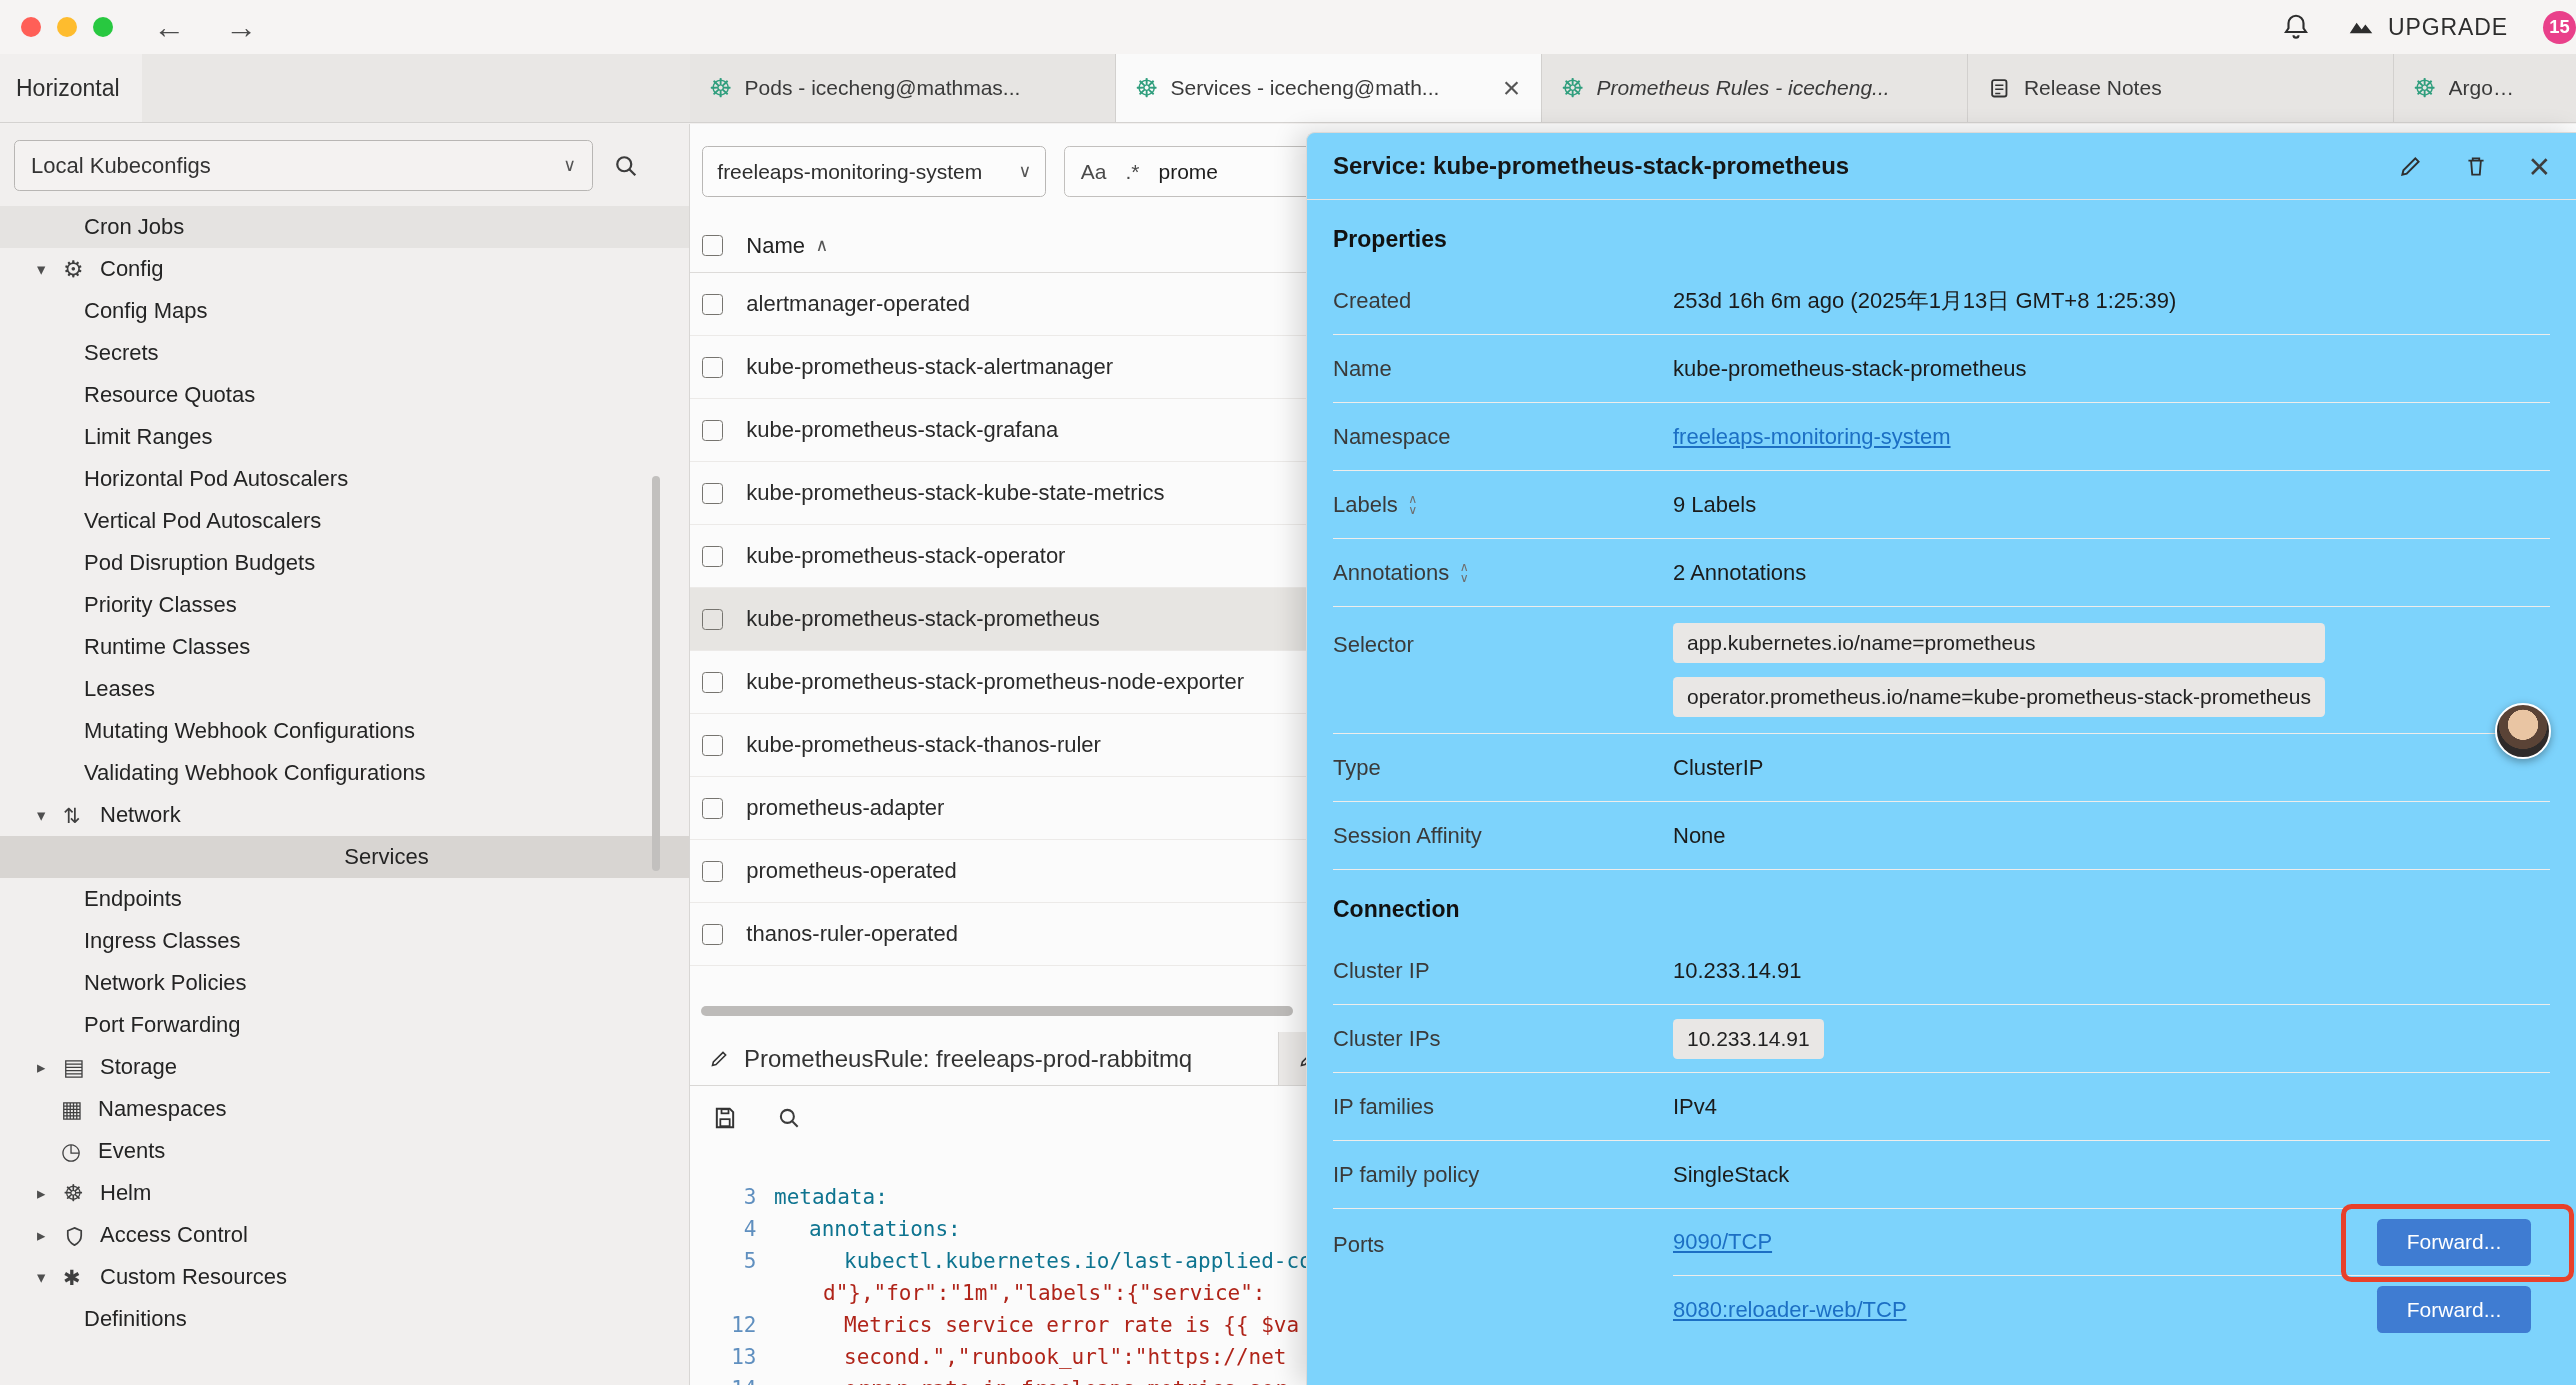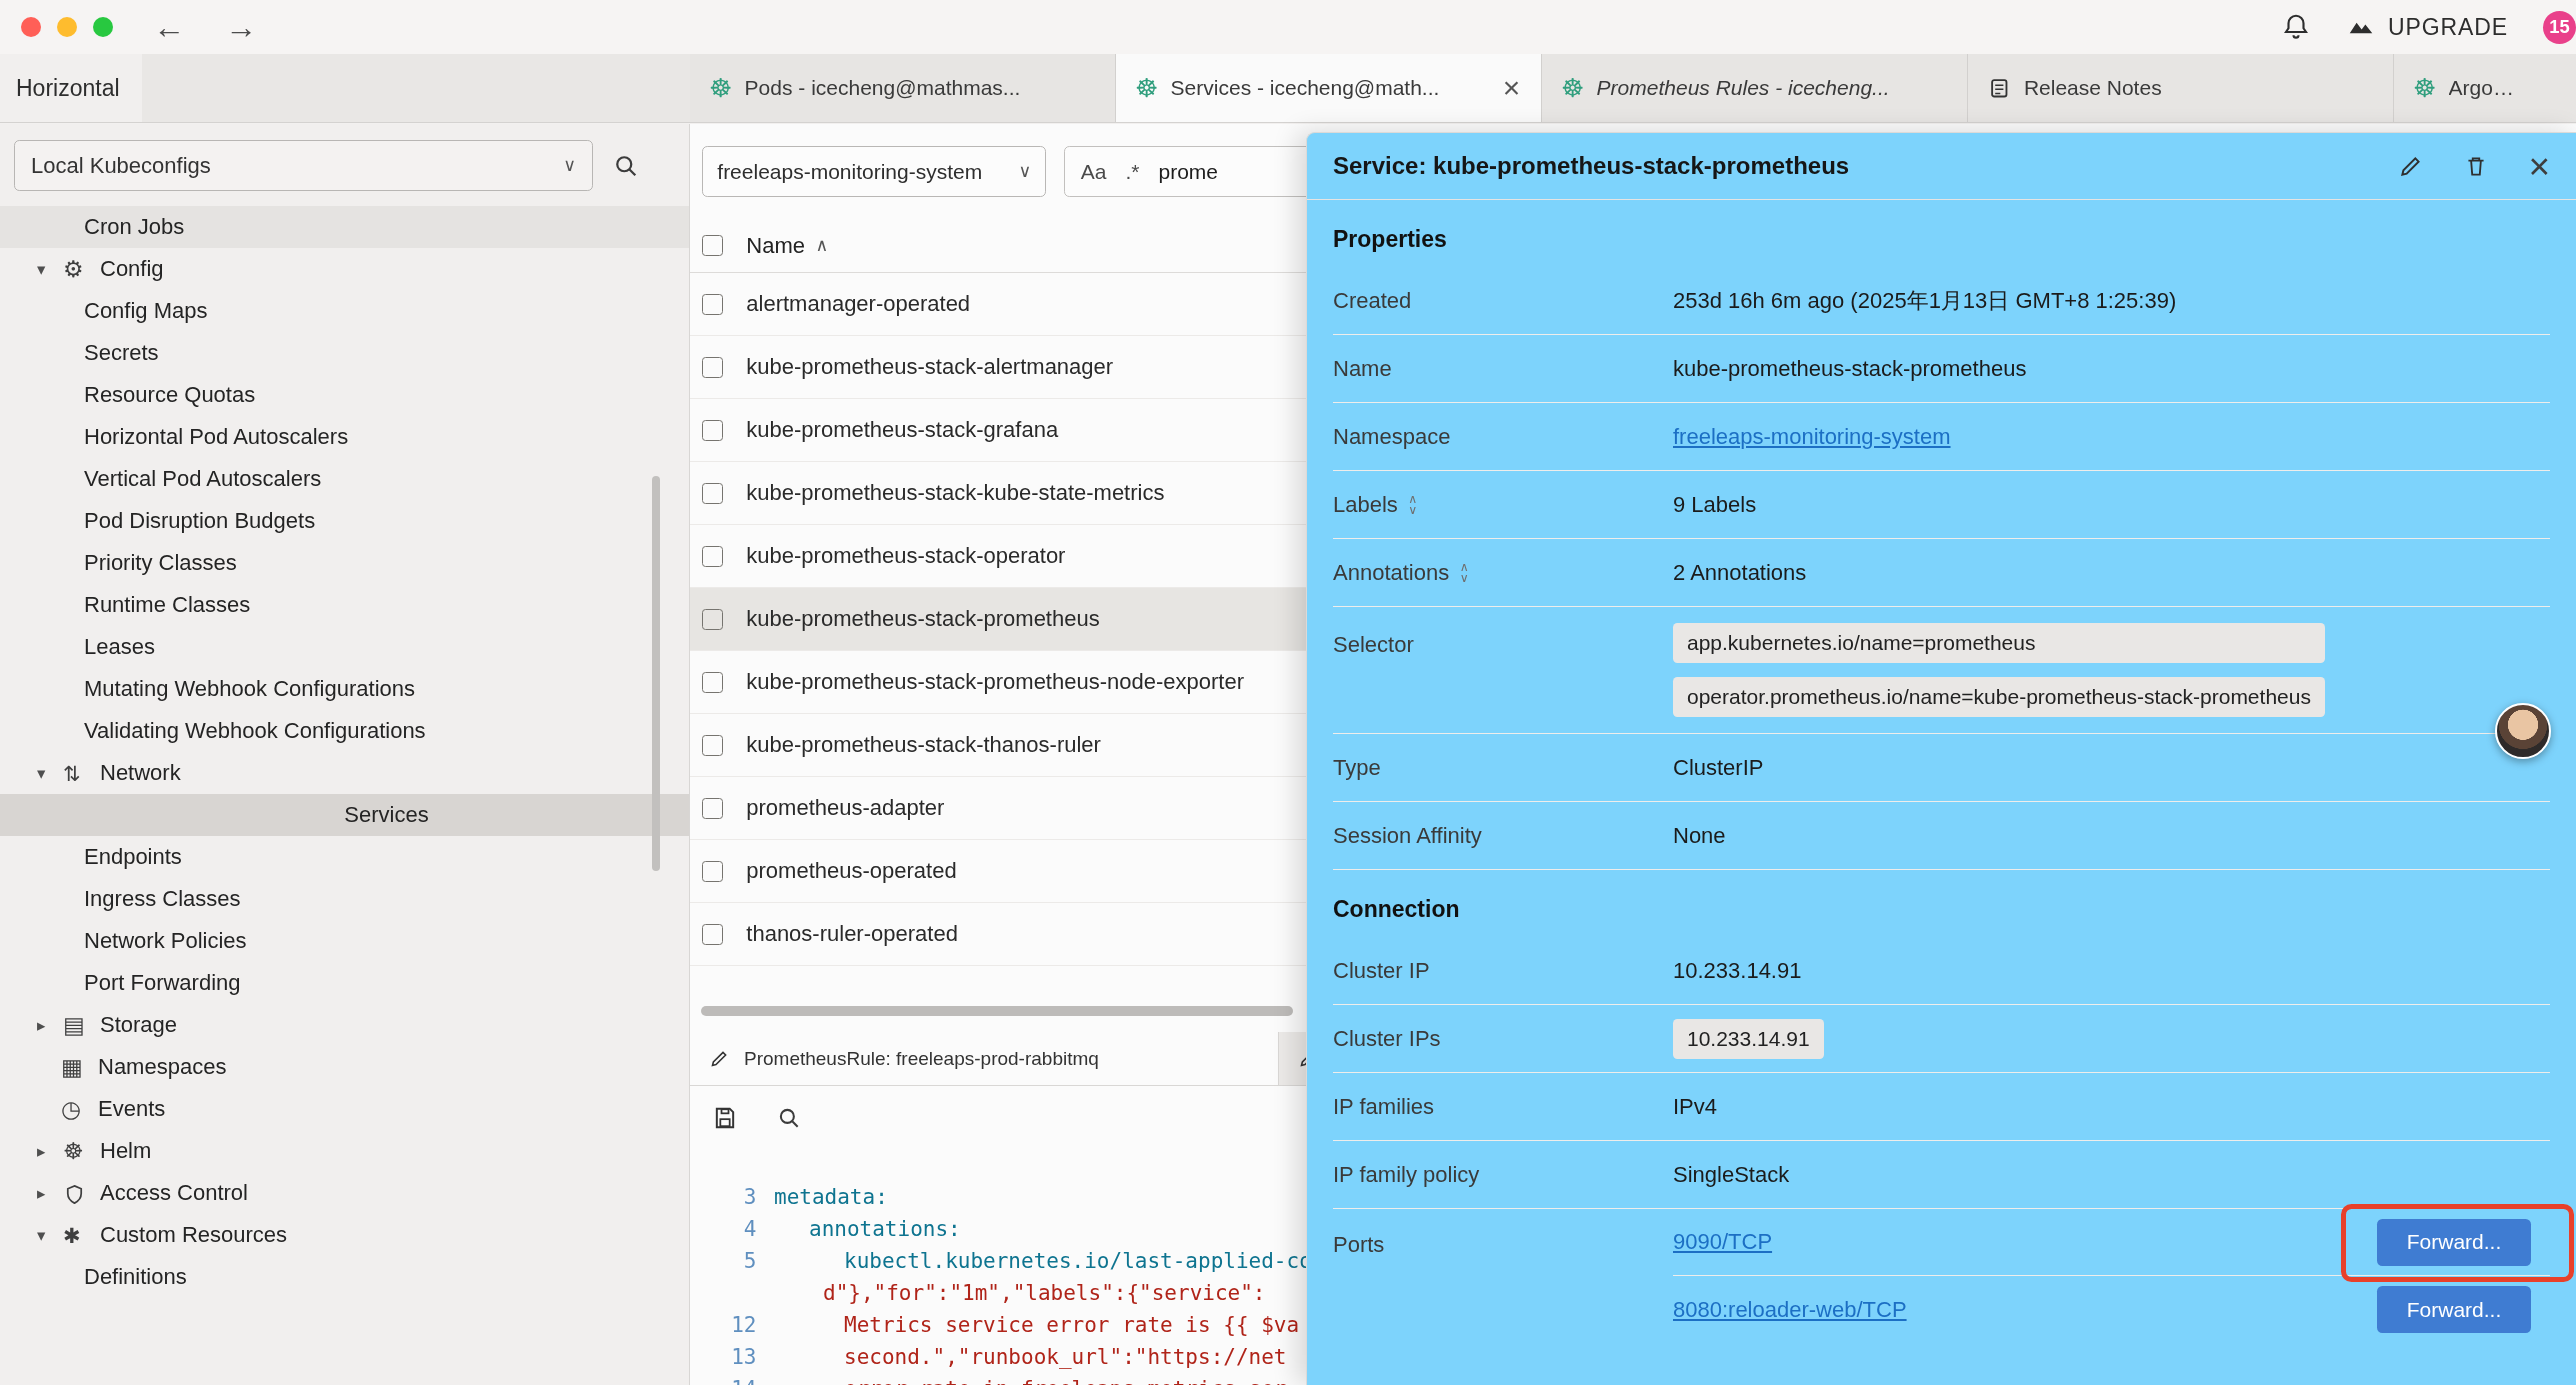--- a/index.html
+++ b/index.html
@@ -71,21 +71,21 @@
   .th-name{font-size:22px;color:#222;display:flex;align-items:center;gap:10.5px;}
   .sort-caret{font-size:17.5px;color:#555;}
   .sort-caret::before{content:"∧";}
   .trow{height:63px;display:flex;align-items:center;gap:23px;padding:0 12.3px;border-bottom:0.9px solid #eceae8;font-size:22px;color:#2a2a2a;white-space:nowrap;overflow:hidden;}
   .trow.selected{background:#e7e5e2;}
   .hscroll{position:absolute;left:11.4px;top:882px;height:9.6px;width:592px;border-radius:5.3px;background:#bdbbb9;}
 
   
   .dock{position:absolute;left:0;right:0;top:908px;bottom:0;background:#fbfbfb;}
   .dock-tabs{height:54px;background:#eceae8;border-bottom:0.9px solid #d9d7d5;display:flex;}
-  .dock-tab{width:589px;background:#fbfbfb;border-right:0.9px solid #d9d7d5;display:flex;align-items:center;gap:14px;padding:0 19px;font-size:19px;color:#333;white-space:nowrap;overflow:hidden;}
+  .dock-tab{width:589px;background:#fbfbfb;border-right:0.9px solid #d9d7d5;display:flex;align-items:center;gap:14px;padding:0 19px;font-size:24px;color:#333;white-space:nowrap;overflow:hidden;}
   .dock-tab.sliver{width:105px;background:#eceae8;}
   .dock-toolbar{height:63px;display:flex;align-items:center;gap:37px;padding:0 21px;}
   .editor{padding-top:32px;font-family:"DejaVu Sans Mono",monospace;font-size:21px;line-height:32px;}
   .eline{display:flex;}
   .lnum{flex:0 0 84px;text-align:right;padding-right:17.5px;color:#5f8fbf;}
   .lcode{white-space:pre;}
   .c-key{color:#0e7490;}
   .c-str{color:#b02419;}
   .ind1{padding-left:35px;}
   .ind2{padding-left:70px;}
@@ -217,20 +217,23 @@
       <div class="tree-item">
           <span>Config Maps</span>
         </div>
       <div class="tree-item">
           <span>Secrets</span>
         </div>
       <div class="tree-item">
           <span>Resource Quotas</span>
         </div>
       <div class="tree-item">
+          <span>Limit Ranges</span>
+        </div>
+      <div class="tree-item">
           <span>Horizontal Pod Autoscalers</span>
         </div>
       <div class="tree-item">
           <span>Vertical Pod Autoscalers</span>
         </div>
       <div class="tree-item">
           <span>Pod Disruption Budgets</span>
         </div>
       <div class="tree-item">
           <span>Priority Classes</span>

